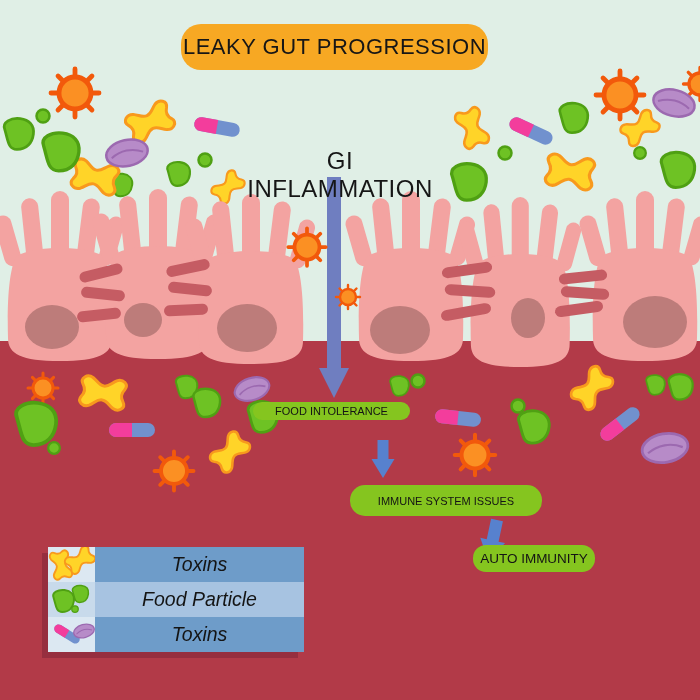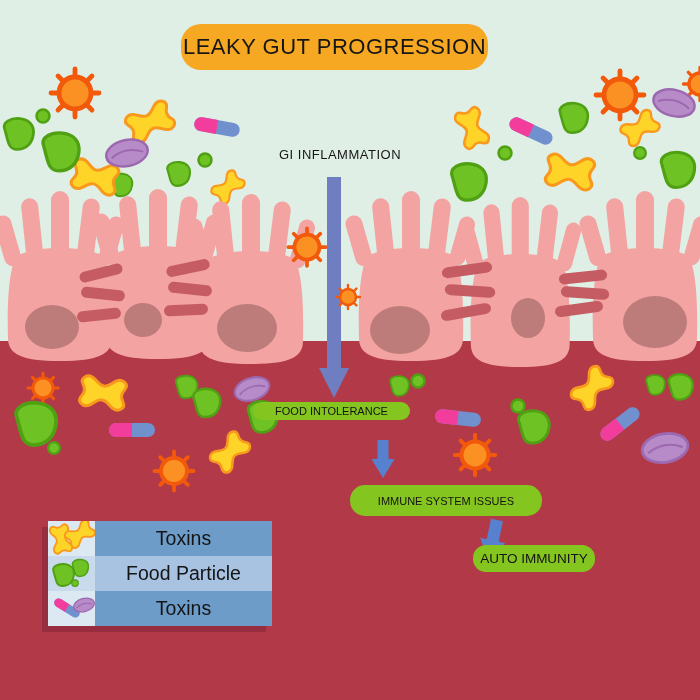--- a/index.html
+++ b/index.html
@@ -3,27 +3,27 @@
 <meta charset="utf-8">
 <style>
   html,body{margin:0;padding:0;background:#fff;}
   #canvas{position:relative;width:700px;height:700px;overflow:hidden;
           font-family:"Liberation Sans", sans-serif;background:#f97316;}
   #scene{position:absolute;left:0;top:0;}
   .overlay{position:absolute;color:#161616;}
   #title-banner{left:181px;top:24px;width:307px;height:46px;background:#F7A823;
     border-radius:20px;display:flex;align-items:center;justify-content:center;
     font-size:22px;letter-spacing:.5px;font-weight:500;}
-  #gi-label{left:240px;top:147px;width:200px;text-align:center;font-size:13px;letter-spacing:.5px;}
+  #gi-label{left:240px;top:147px;width:200px;text-align:center;font-size:24px;letter-spacing:.5px;}
   .flow-box{background:#85C51F;display:flex;align-items:center;justify-content:center;
     color:#141414;white-space:nowrap;}
   #box-food{left:253px;top:402px;width:157px;height:18px;border-radius:17px;font-size:11px;}
   #box-immune{left:350px;top:485px;width:192px;height:31px;border-radius:15px;font-size:11px;}
   #box-auto{left:473px;top:545px;width:122px;height:27px;border-radius:13px;font-size:13.5px;}
-  #legend{left:48px;top:521px;width:224px;box-shadow:-6px 6px 0 #962E3F;}
+  #legend{left:48px;top:547px;width:256px;box-shadow:-6px 6px 0 #962E3F;font-style:italic;}
   .lg-row{display:flex;height:35px;}
   .lg-icon{width:47px;display:flex;align-items:center;justify-content:center;}
   .lg-label{flex:1;display:flex;align-items:center;justify-content:center;
     font-size:19.5px;color:#141414;}
   .lg-row.odd .lg-icon{background:#DCE8F2;}
   .lg-row.odd .lg-label{background:#6E9CC9;}
   .lg-row.even .lg-icon{background:#C8DAEB;}
   .lg-row.even .lg-label{background:#A7C3E1;}
 </style>
 </head>

